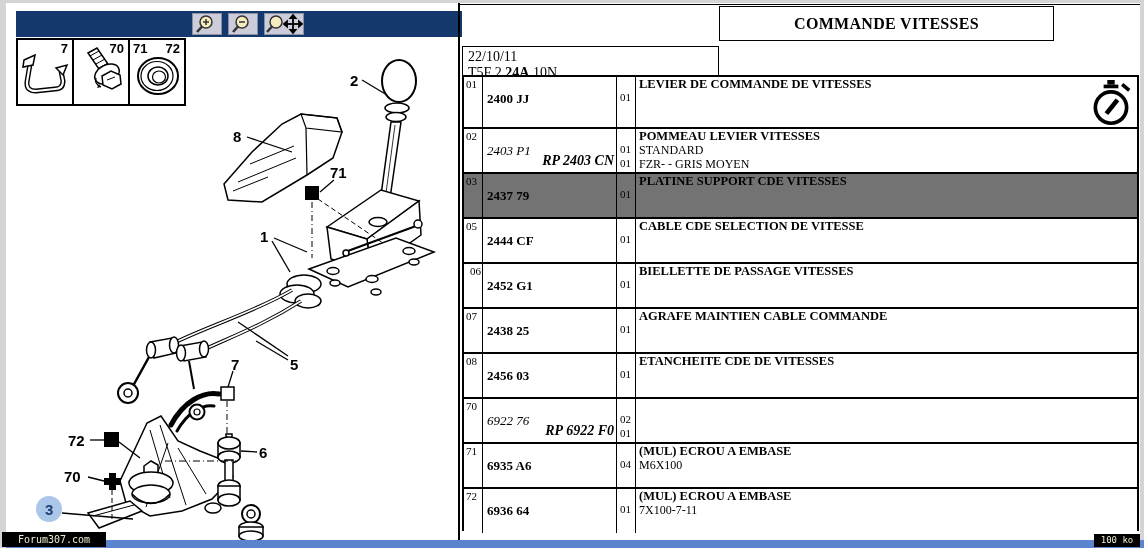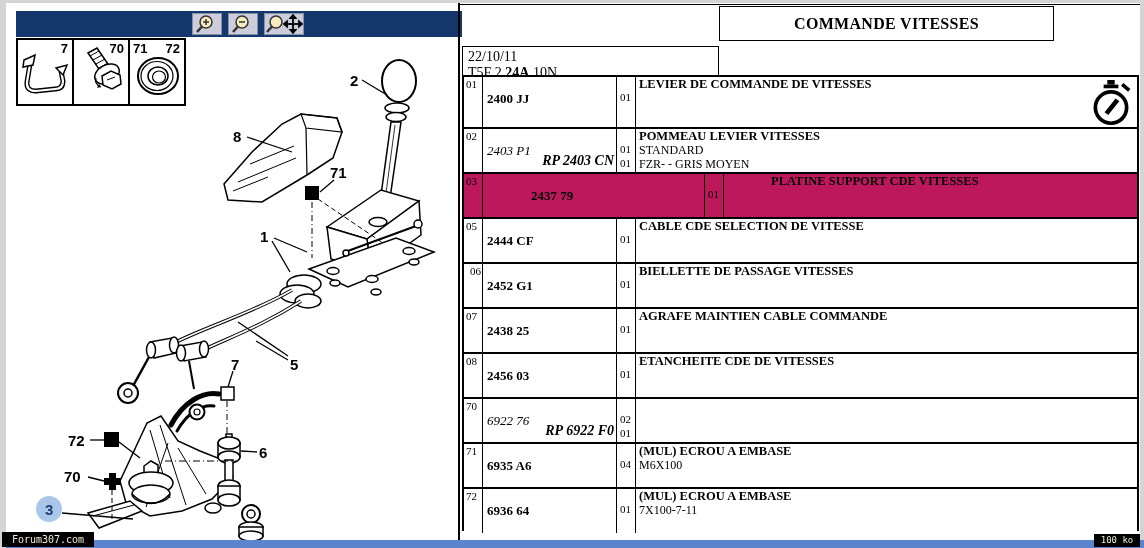--- a/index.html
+++ b/index.html
@@ -16,37 +16,37 @@
   .inset-lbl{position:absolute;top:1px;font:bold 13px "Liberation Sans",sans-serif;color:#000;}
   .diagram-svg{position:absolute;left:0;top:0;}
   
   .rp-topline{position:absolute;left:460px;top:4px;width:680px;height:1px;background:#000;}
   .hdr-left{position:absolute;left:462px;top:6px;width:257px;height:40px;border:1px solid #000;box-sizing:border-box;padding:2px 5px;font-size:14px;margin-top:40px;}
   .hdr-right{position:absolute;left:719px;top:6px;width:335px;height:35px;border:1px solid #000;box-sizing:border-box;display:flex;align-items:center;justify-content:center;font-weight:bold;font-size:16px;letter-spacing:.3px;}
   
   .ptable{position:absolute;left:462px;top:75px;width:677px;height:456px;border:2px solid #000;box-sizing:border-box;background:#fff;}
   .trow{display:flex;border-bottom:2px solid #000;box-sizing:border-box;position:relative;background:#fff;}
   .trow:last-child{border-bottom:none;}
-  .trow.hl{background:#be185d;gap:44px;}
+  .trow.hl{background:#737373;}
   .c-ref{width:19px;border-right:1px solid #000;box-sizing:border-box;font-size:11px;padding:1px 1px 0 2px;}
   .c-part{width:133px;box-sizing:border-box;position:relative;font-size:13px;}
   .part-num{position:absolute;left:4px;top:14px;font-weight:bold;}
   .part-num.it{font-weight:normal;font-style:italic;}
   .part-rp{position:absolute;right:2px;top:24px;font-style:italic;font-weight:bold;font-size:14px;}
   .c-qty{width:20px;border-left:1px solid #000;border-right:1px solid #000;box-sizing:border-box;font-size:11px;position:relative;}
   .qty-l{position:absolute;left:3px;}
   .c-desc{flex:1;position:relative;font-size:12px;padding-left:3px;}
   .d-title{position:absolute;left:3px;top:0px;font-weight:bold;font-size:12.5px;}
   .d-l1{position:absolute;left:3px;top:14px;}
   .d-l2{position:absolute;left:3px;top:28px;}
   .stopwatch{position:absolute;right:3px;top:1px;}
   
   .blue-bar{position:absolute;left:6px;top:540px;width:1138px;height:8px;background:#5b84cf;}
   .badge{position:absolute;background:#000;color:#f0ead0;font-family:"DejaVu Sans Mono",monospace;}
-  .badge-site{left:2px;top:532px;width:92px;height:15px;font-size:10px;line-height:15px;text-align:center;}
+  .badge-site{left:2px;top:532px;width:104px;height:15px;font-size:10px;line-height:15px;text-align:center;}
   .badge-size{left:1094px;top:534px;width:46px;height:13px;font-size:9px;line-height:13px;text-align:center;}
 </style>
 </head>
 <body>
 
 <div class="content"></div>
 
 <div class="left-panel">
 
   <div class="toolbar">

